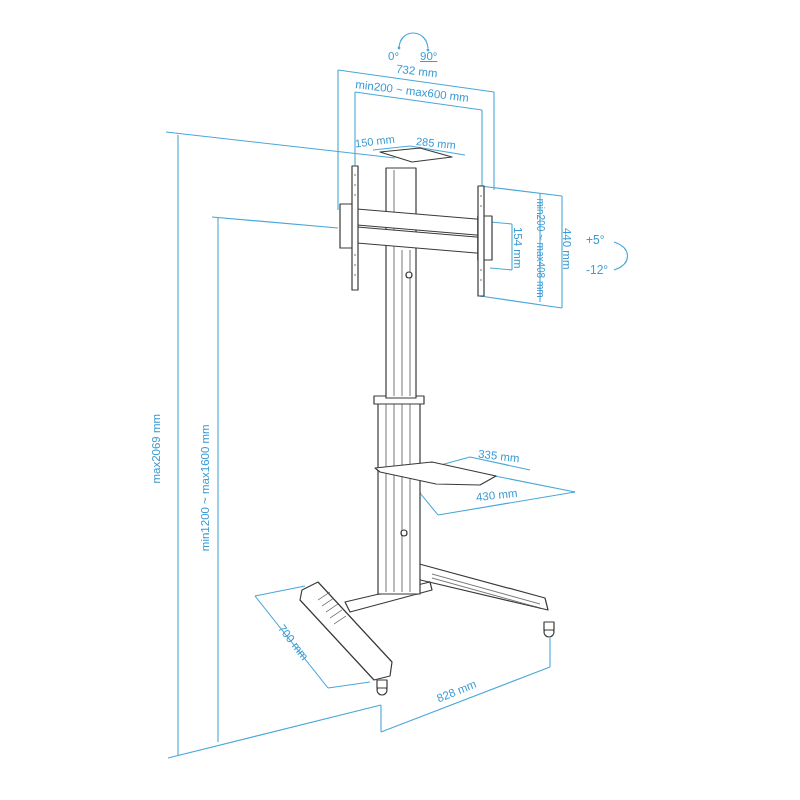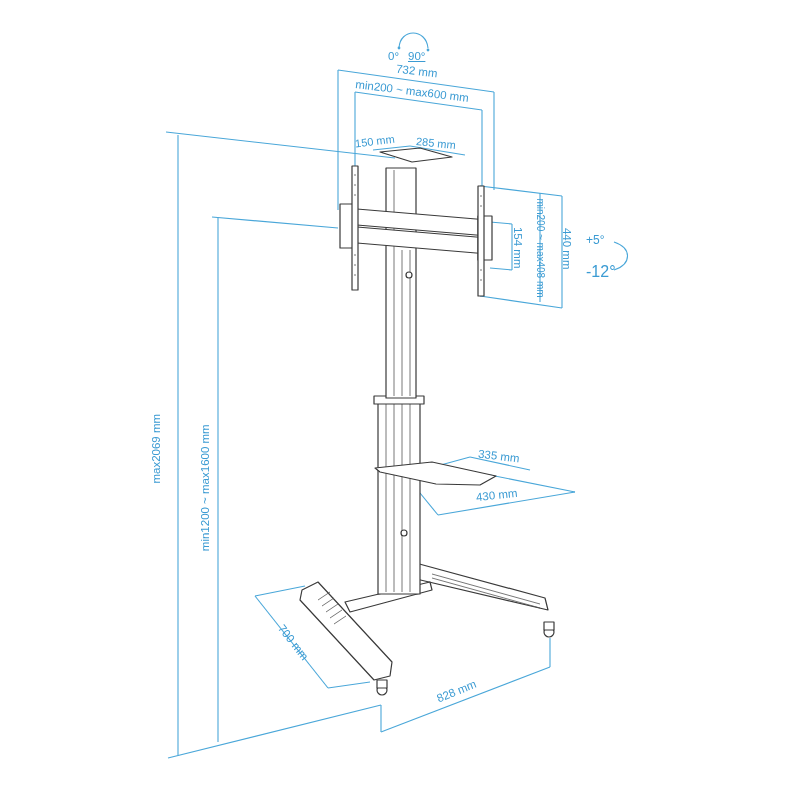--- a/index.html
+++ b/index.html
@@ -116,28 +116,28 @@
         <line x1="354" y1="275" x2="356" y2="275"></line>
       <line x1="480" y1="196" x2="482" y2="196"></line>
         <line x1="480" y1="206" x2="482" y2="206"></line>
       <line x1="480" y1="270" x2="482" y2="270"></line>
         <line x1="480" y1="280" x2="482" y2="280"></line>
     </g>
   </g>
 </svg>
 
 <div class="lbl" style="left:388px;top:51px;">0°</div>
-<div class="lbl" style="left:408px;top:51px;text-decoration:underline;">90°</div>
+<div class="lbl" style="left:420px;top:51px;text-decoration:underline;">90°</div>
 <div class="lbl" style="left:396px;top:66px;transform:rotate(7deg);">732  mm</div>
 <div class="lbl" style="left:355px;top:86px;transform:rotate(7deg);">min200 ~ max600 mm</div>
 <div class="lbl" style="left:355px;top:136px;font-size:11px;transform:rotate(-7deg);">150 mm</div>
 <div class="lbl" style="left:416px;top:138px;font-size:11px;transform:rotate(6deg);">285 mm</div>
 <div class="lbl" style="left:490px;top:243px;font-size:10px;transform:rotate(90deg);">min200 ~ max408 mm</div>
 <div class="lbl" style="left:545px;top:243px;transform:rotate(90deg);">440 mm</div>
 <div class="lbl" style="left:496px;top:242px;transform:rotate(90deg);">154 mm</div>
 <div class="lbl" style="left:586px;top:234px;font-size:12px;">+5°</div>
-<div class="lbl" style="left:586px;top:264px;font-size:16px;">-12°</div>
+<div class="lbl" style="left:586px;top:264px;font-size:12px;">-12°</div>
 <div class="lbl" style="left:478px;top:451px;transform:rotate(7deg);">335 mm</div>
 <div class="lbl" style="left:476px;top:490px;transform:rotate(-6deg);">430 mm</div>
 <div class="lbl" style="left:122px;top:443px;transform:rotate(-90deg);">max2069 mm</div>
 <div class="lbl" style="left:142px;top:482px;transform:rotate(-90deg);">min1200 ~ max1600  mm</div>
 <div class="lbl" style="left:272px;top:637px;transform:rotate(52deg);">700 mm</div>
 <div class="lbl" style="left:436px;top:686px;transform:rotate(-22deg);">828 mm</div>
 
 </body></html>

